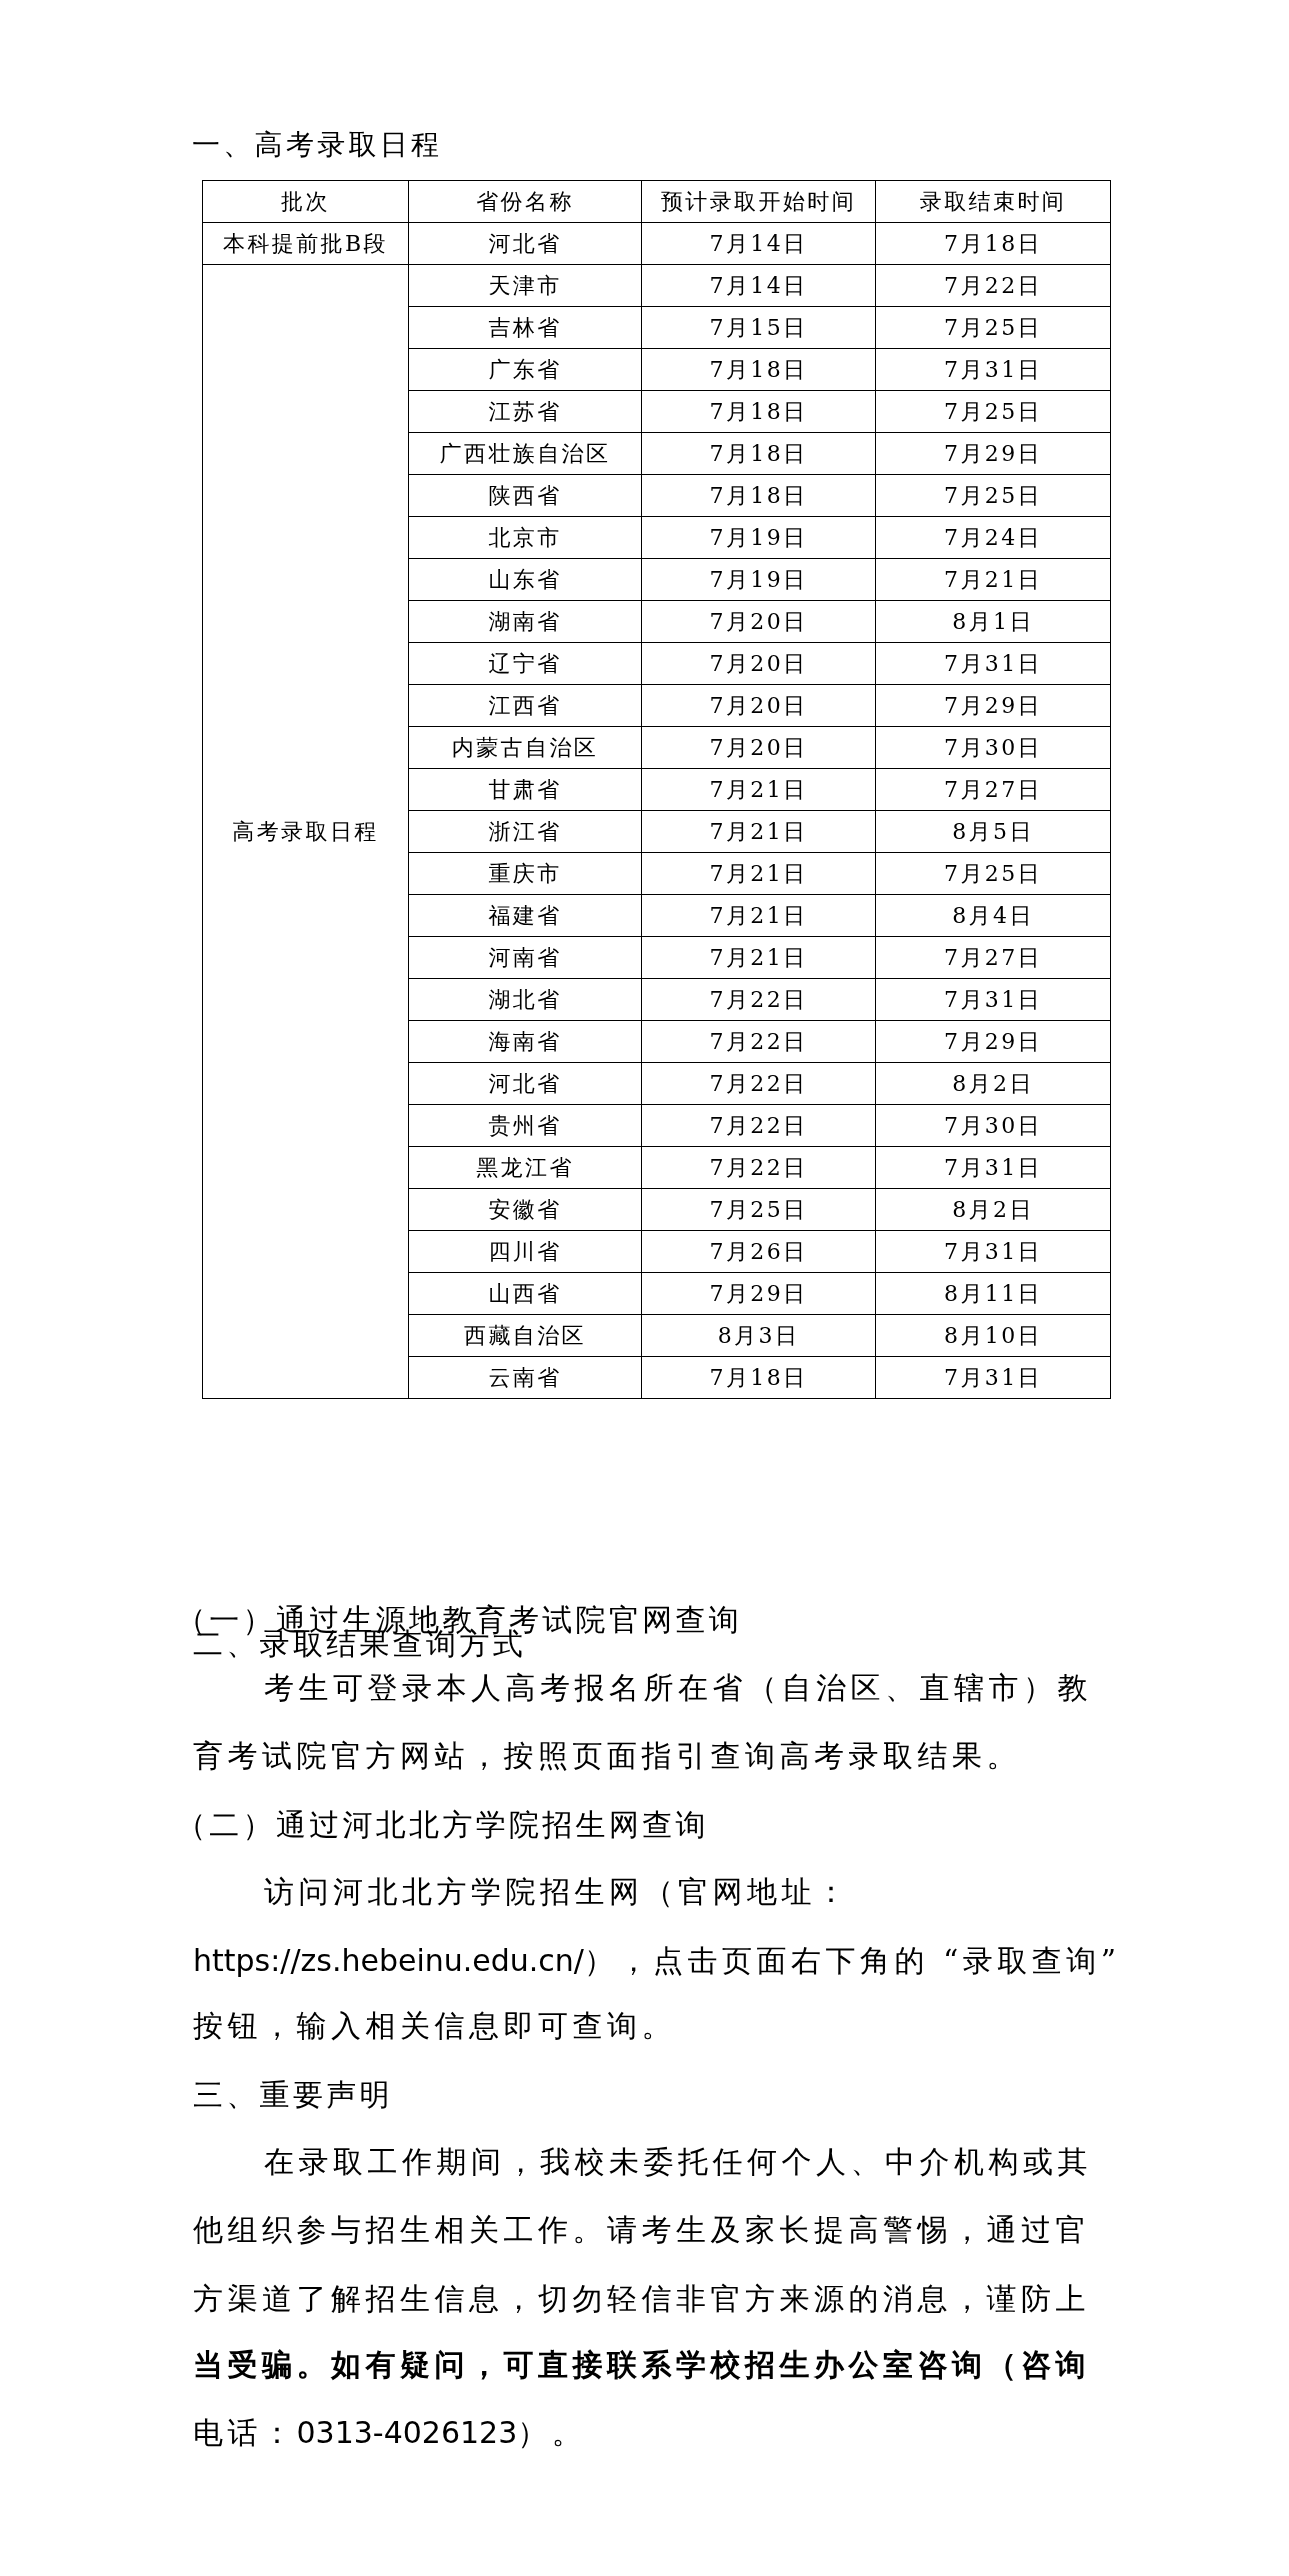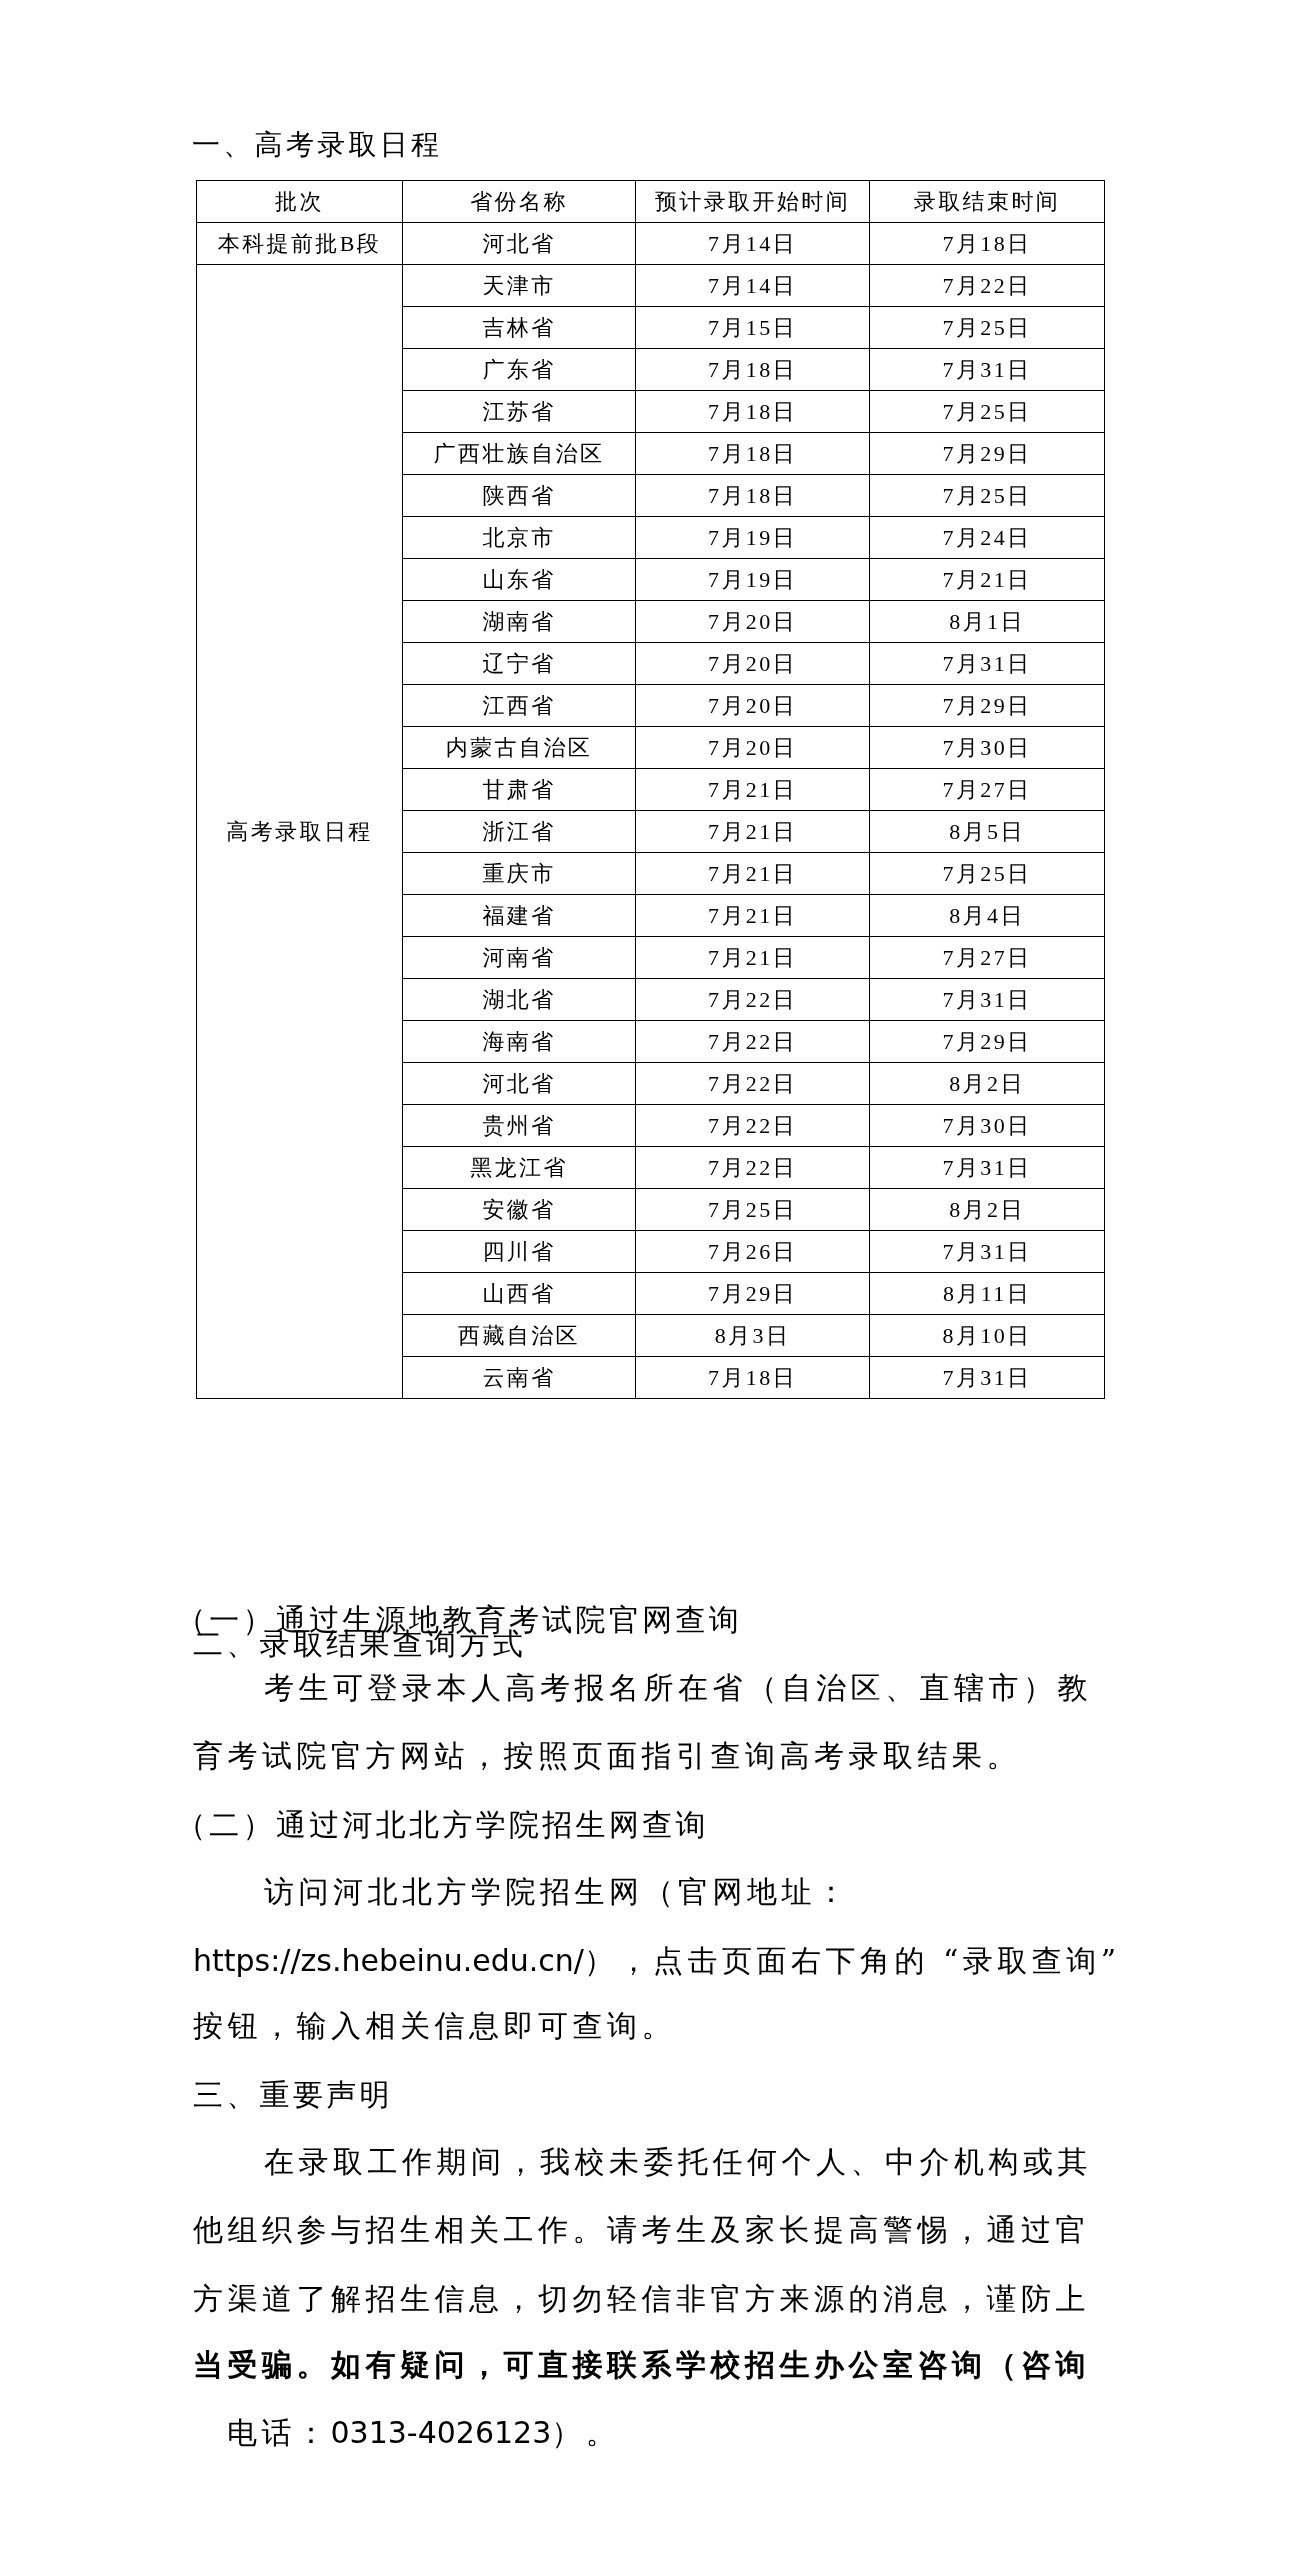--- a/index.html
+++ b/index.html
@@ -1,21 +1,21 @@
 <!DOCTYPE html>
 <html style="font-size:13px"><head>
 <meta charset="utf-8">
 <style>
   html, body { margin: 0; padding: 0; background: #ffffff; }
   body { width: 1290px; height: 2576px; position: relative; overflow: hidden;
          font-family: "DejaVu Serif", "Liberation Serif", serif; color: #000; }
   .h1 { position: absolute; left: 192px; top: 125px; font-size: 28px; line-height: 39px;
         letter-spacing: 3.3px; font-weight: normal; margin: 0; }
-  table.sched { position: absolute; left: 196px; top: 180px; width: 909px;
-        border-collapse: collapse; table-layout: fixed; font-family: Liberation Serif, serif; }
+  table.sched { position: absolute; left: 202px; top: 180px; width: 909px;
+        border-collapse: collapse; table-layout: fixed; }
   table.sched td, table.sched th { border: 1.6px solid #000; height: 41px; padding: 0;
         text-align: center; vertical-align: middle; font-size: 22px; font-weight: normal;
         letter-spacing: 2.4px; white-space: nowrap; }
   col.c1 { width: 206px; } col.c2 { width: 233px; } col.c3 { width: 234px; } col.c4 { width: 235px; }
   .line { position: absolute; left: 193px; font-size: 30px; line-height: 39px;
           letter-spacing: 4.5px; white-space: nowrap; margin: 0; }
   .indent { left: 264px; text-align: right; }
   .sans { font-family: "DejaVu Sans", "Liberation Sans", sans-serif; letter-spacing: 0; }
   .heading { letter-spacing: 3.3px; }
   .sub { left: 176px; }
@@ -196,16 +196,16 @@
 <div class="line" style="top:1941px;">
   <span class="sans">https://zs.hebeinu.edu.cn/</span><span>），点击页面右下角的 “录取查询”</span>
 </div>
 <div class="line" style="top:2006px;">按钮，输入相关信息即可查询。</div>
 
 <div class="line heading" style="top:2075px;">三、重要声明</div>
 <div class="line indent" style="top:2142px;">在录取工作期间，我校未委托任何个人、中介机构或其</div>
 <div class="line" style="top:2210px;">他组织参与招生相关工作。请考生及家长提高警惕，通过官</div>
 <div class="line" style="top:2279px;">方渠道了解招生信息，切勿轻信非官方来源的消息，谨防上</div>
 <div class="line" style="top:2345px;font-weight:bold;">当受骗。如有疑问，可直接联系学校招生办公室咨询（咨询</div>
-<div class="line" style="top:2413px;margin-left:34px;">
+<div class="line" style="top:2413px;">
   <span>电话：</span><span class="sans">0313-4026123</span><span>）。</span>
 </div>
 
 
 </body></html>

